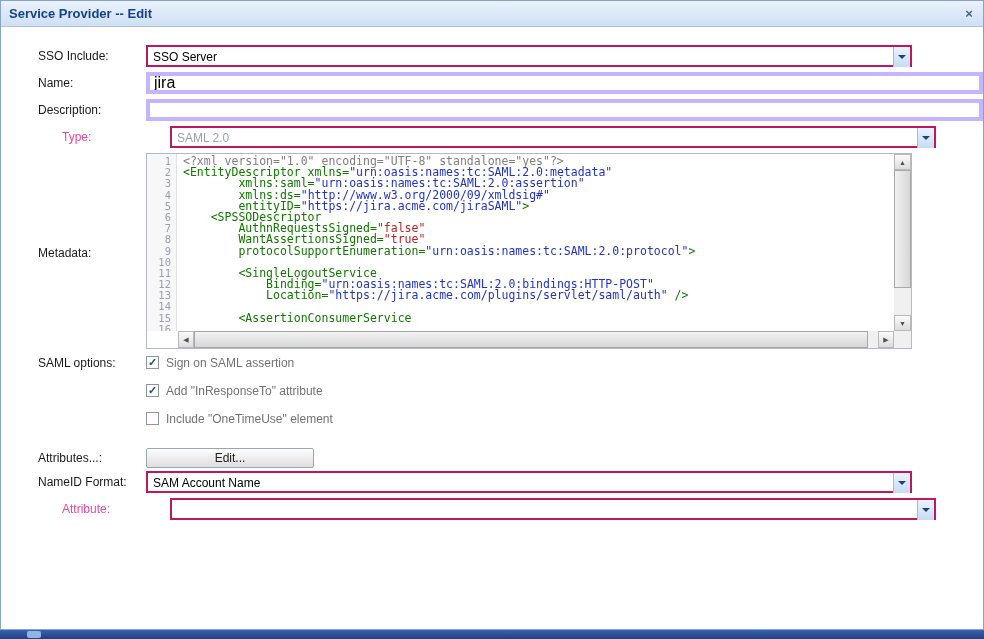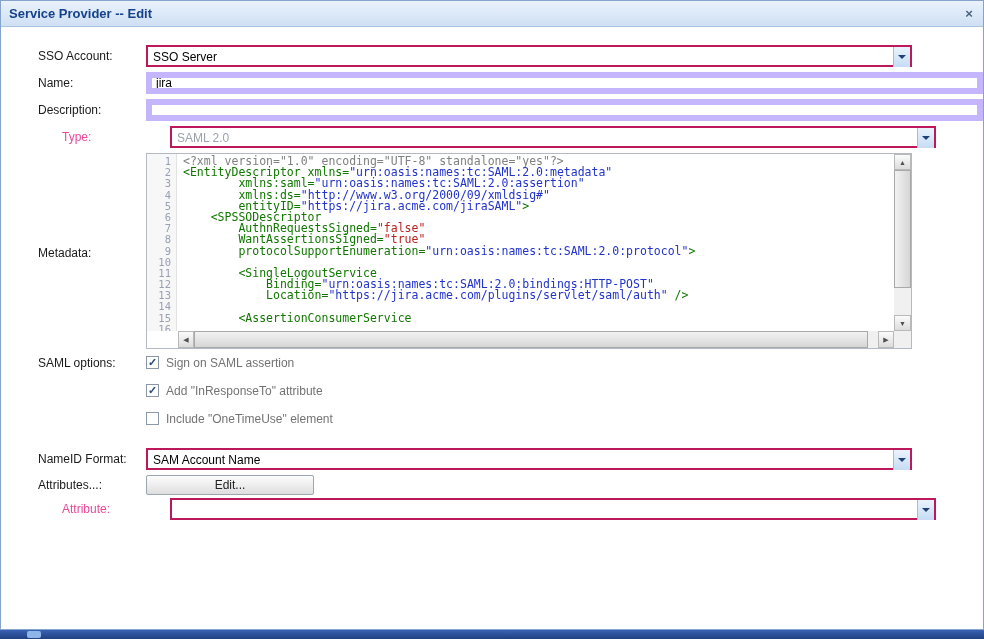--- a/index.html
+++ b/index.html
@@ -36,22 +36,22 @@
   .taskbar { position:absolute; left:0; right:0; bottom:0; height:9px;
              background:linear-gradient(#3a62b4,#21407f); }
   .task-icon { position:absolute; left:27px; top:1px; width:14px; height:7px;
                background:#8fb4e8; border-radius:2px; }
 
   
   .form-row { display:flex; align-items:center; margin-bottom:5px; }
   .form-label { width:108px; flex:0 0 108px; font-size:12px; color:#1a1a1a; }
   .form-label.disabled { color:#ec4899;margin-left:24px; }
 
-  .text-input { width:854px; height:22px; border:6px solid #c4b5fd;
-                font-family:"Liberation Sans",sans-serif; font-size:12px;
+  .text-input { width:854px; height:22px; border:4px solid #c4b5fd;
+                font-family:"Liberation Sans",sans-serif; font-size:16px;
                 color:#000; padding:0 4px; background:#fff; }
 
   .combo { position:relative; width:766px; height:22px;
            border:2px solid #be185d; background:#fff; cursor:default; }
   .combo-value { position:absolute; left:5px; top:3px; font-size:12px; color:#000;
                  white-space:nowrap; }
   .combo.disabled .combo-value { color:#9aa2ad; }
   .trigger { position:absolute; right:0; top:0; width:17px; height:20px;
              background:linear-gradient(#eaf3fd,#c6dcf5);
              border-left:1px solid #9cbfe4;
@@ -123,21 +123,21 @@
   <div class="window">
 
     <div class="titlebar">
       <span class="title">Service Provider -- Edit</span>
       <span class="close">×</span>
     </div>
 
     <div class="body">
 
       <div class="form-row">
-        <span class="form-label">SSO Account:</span>
+        <span class="form-label">SSO Include:</span>
         <div class="combo">
           <span class="combo-value">SSO Server</span>
           <span class="trigger">
               <i class="arrow"></i>
             </span>
         </div>
       </div>
 
       <div class="form-row">
         <span class="form-label">Name:</span>
@@ -207,35 +207,35 @@
               <span class="checkbox checked">✓</span>
               <span class="check-label">Add "InResponseTo" attribute</span>
             </div>
             <div class="check-row">
               <span class="checkbox"></span>
               <span class="check-label">Include "OneTimeUse" element</span>
             </div>
           </div>
       </div>
 
+      <div class="form-row attributes-row">
+        <span class="form-label">Attributes...:</span>
+        <button class="edit-btn">Edit...</button>
+      </div>
+
       <div class="form-row">
         <span class="form-label">NameID Format:</span>
         <div class="combo">
           <span class="combo-value">SAM Account Name</span>
           <span class="trigger">
               <i class="arrow"></i>
             </span>
         </div>
       </div>
 
-      <div class="form-row attributes-row">
-        <span class="form-label">Attributes...:</span>
-        <button class="edit-btn">Edit...</button>
-      </div>
-
       <div class="form-row">
         <span class="form-label disabled">Attribute:</span>
         <div class="combo disabled">
           <span class="combo-value"></span>
           <span class="trigger">
               <i class="arrow"></i>
             </span>
         </div>
       </div>
 

